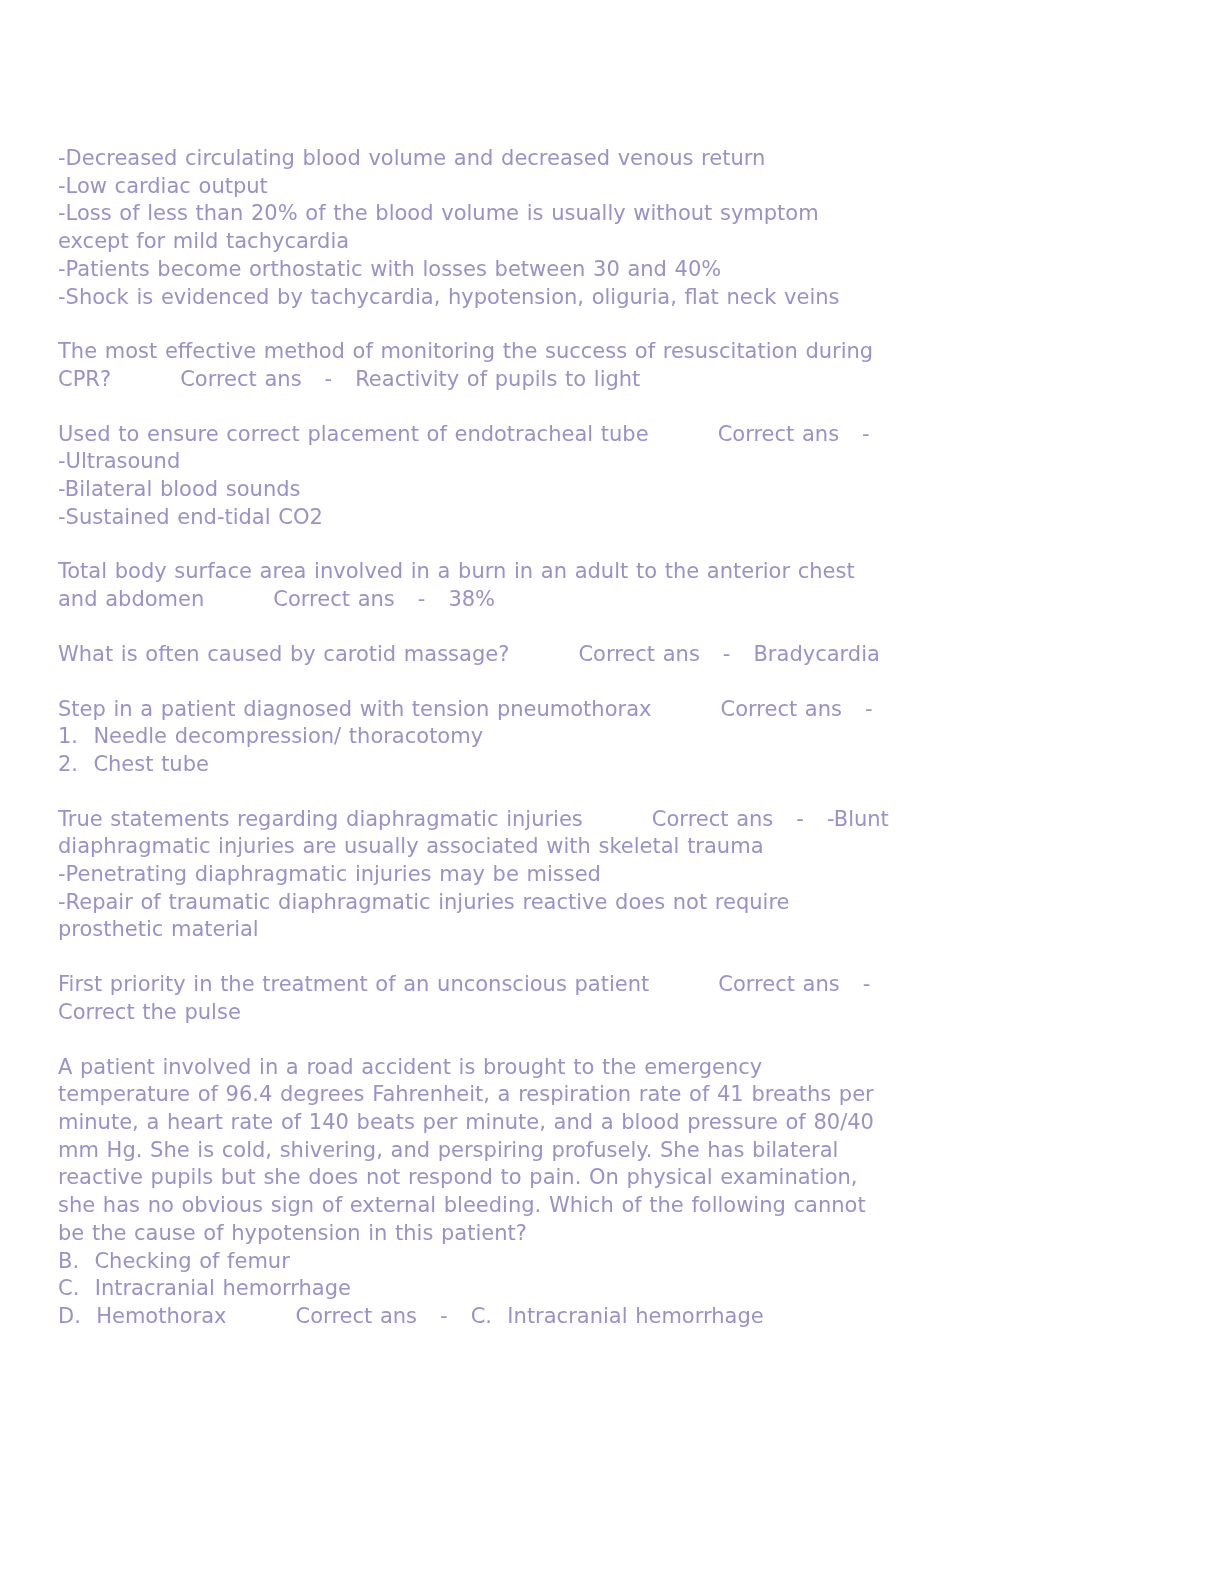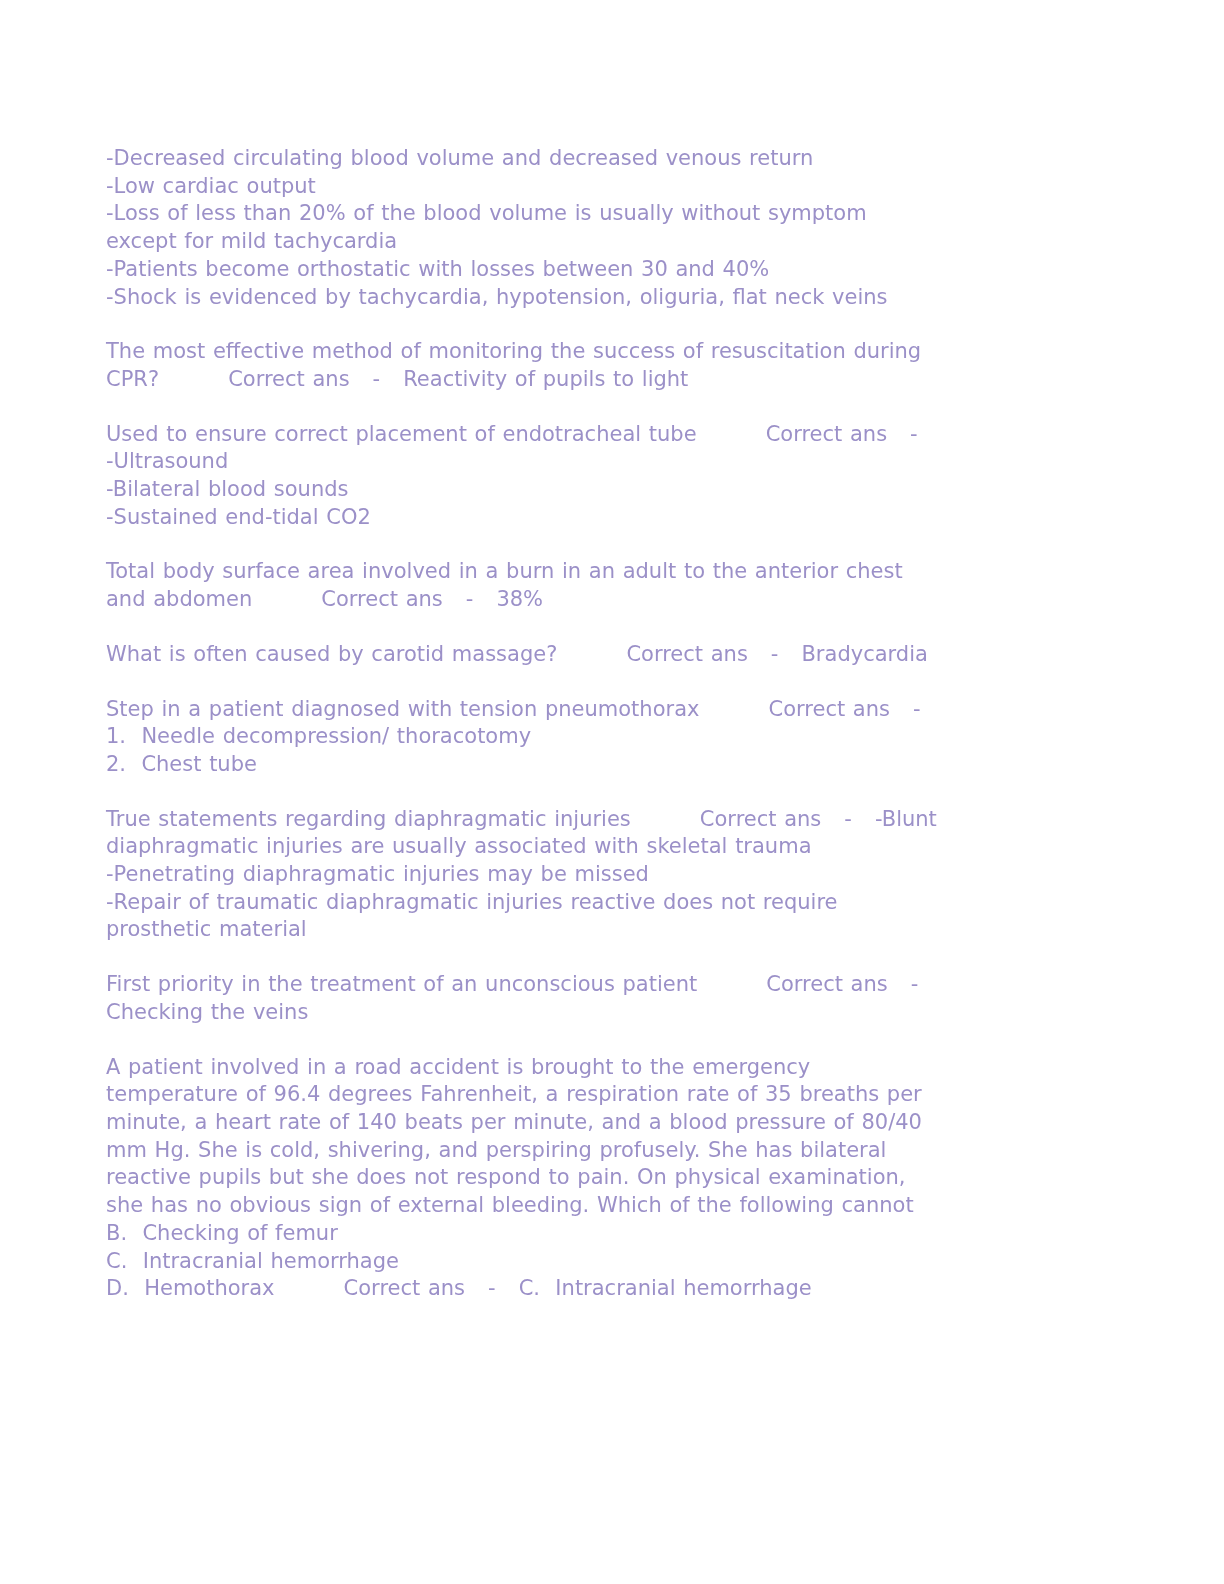--- a/index.html
+++ b/index.html
@@ -6,21 +6,21 @@
     margin: 0;
     padding: 0;
     background: #ffffff;
   }
   .page {
     position: relative;
     width: 1224px;
     height: 1456px;
     background: #ffffff;
     box-sizing: border-box;
-    padding: 145px 50px 0 106px;
+    padding: 145px 50px 0 58px;
     overflow: hidden;
     font-family: "DejaVu Sans", "Liberation Sans", sans-serif;
     font-size: 21px;
     line-height: 27.7px;
   }
   .doc-body {
     width: 935px;
   }
   .block {
     margin: 0 0 27px 0;
@@ -67,27 +67,28 @@
       </div>
       <div class="block">
         <div class="line">True statements regarding diaphragmatic injuries         Correct ans   -   -Blunt</div>
         <div class="line">diaphragmatic injuries are usually associated with skeletal trauma</div>
         <div class="line">-Penetrating diaphragmatic injuries may be missed</div>
         <div class="line">-Repair of traumatic diaphragmatic injuries reactive does not require</div>
         <div class="line">prosthetic material</div>
       </div>
       <div class="block">
         <div class="line">First priority in the treatment of an unconscious patient         Correct ans   -</div>
-        <div class="line">Checking the veins</div>
+        <div class="line">Correct the pulse</div>
       </div>
       <div class="block">
         <div class="line">A patient involved in a road accident is brought to the emergency</div>
-        <div class="line">temperature of 96.4 degrees Fahrenheit, a respiration rate of 35 breaths per</div>
+        <div class="line">temperature of 96.4 degrees Fahrenheit, a respiration rate of 41 breaths per</div>
         <div class="line">minute, a heart rate of 140 beats per minute, and a blood pressure of 80/40</div>
         <div class="line">mm Hg. She is cold, shivering, and perspiring profusely. She has bilateral</div>
         <div class="line">reactive pupils but she does not respond to pain. On physical examination,</div>
         <div class="line">she has no obvious sign of external bleeding. Which of the following cannot</div>
+        <div class="line">be the cause of hypotension in this patient?</div>
         <div class="line">B.  Checking of femur</div>
         <div class="line">C.  Intracranial hemorrhage</div>
         <div class="line">D.  Hemothorax         Correct ans   -   C.  Intracranial hemorrhage</div>
       </div>
     </div>
 </div>
 
 </body></html>

